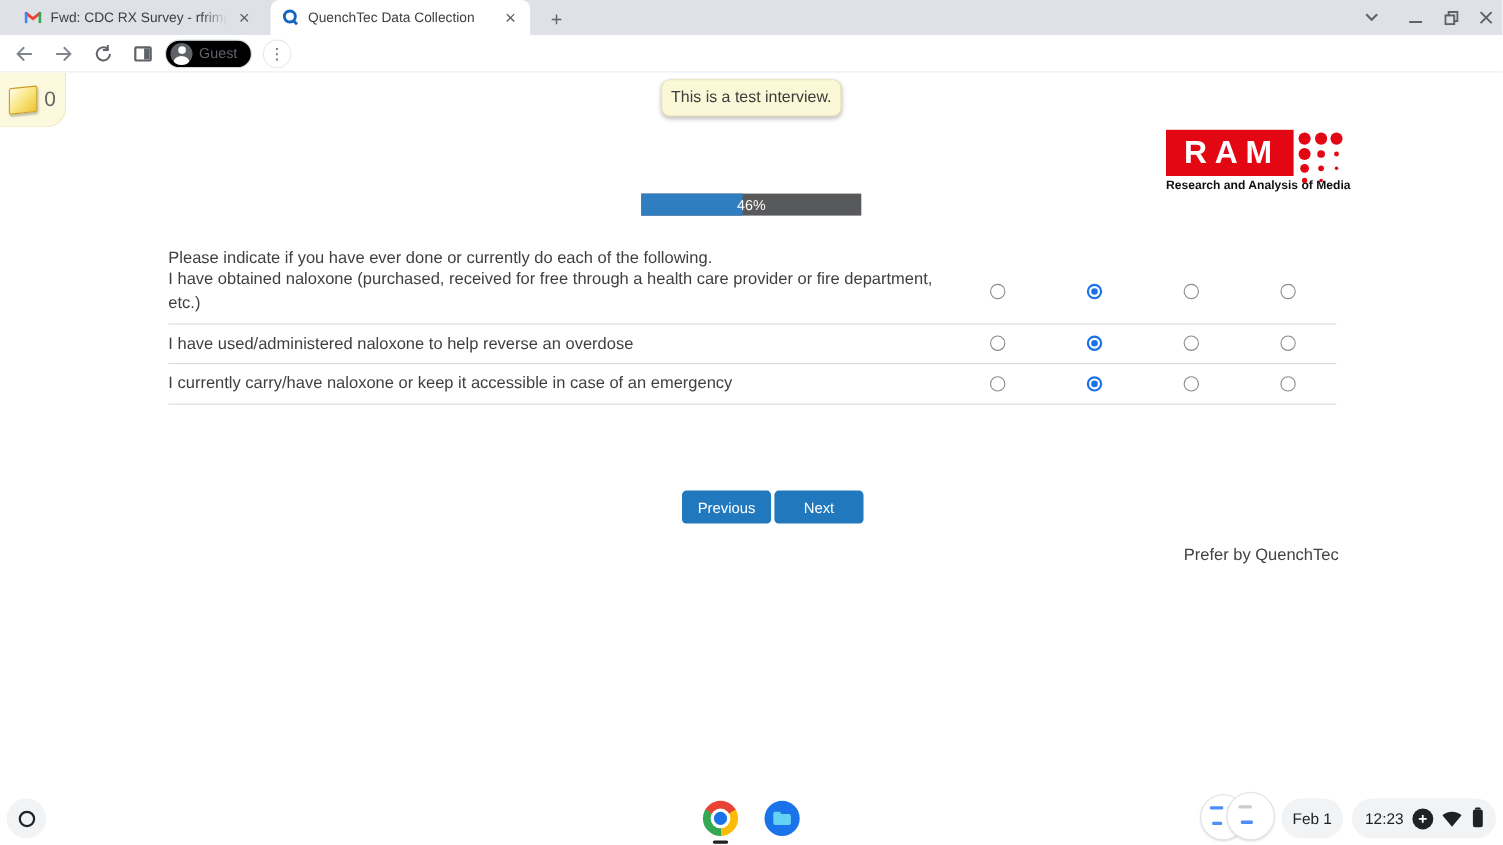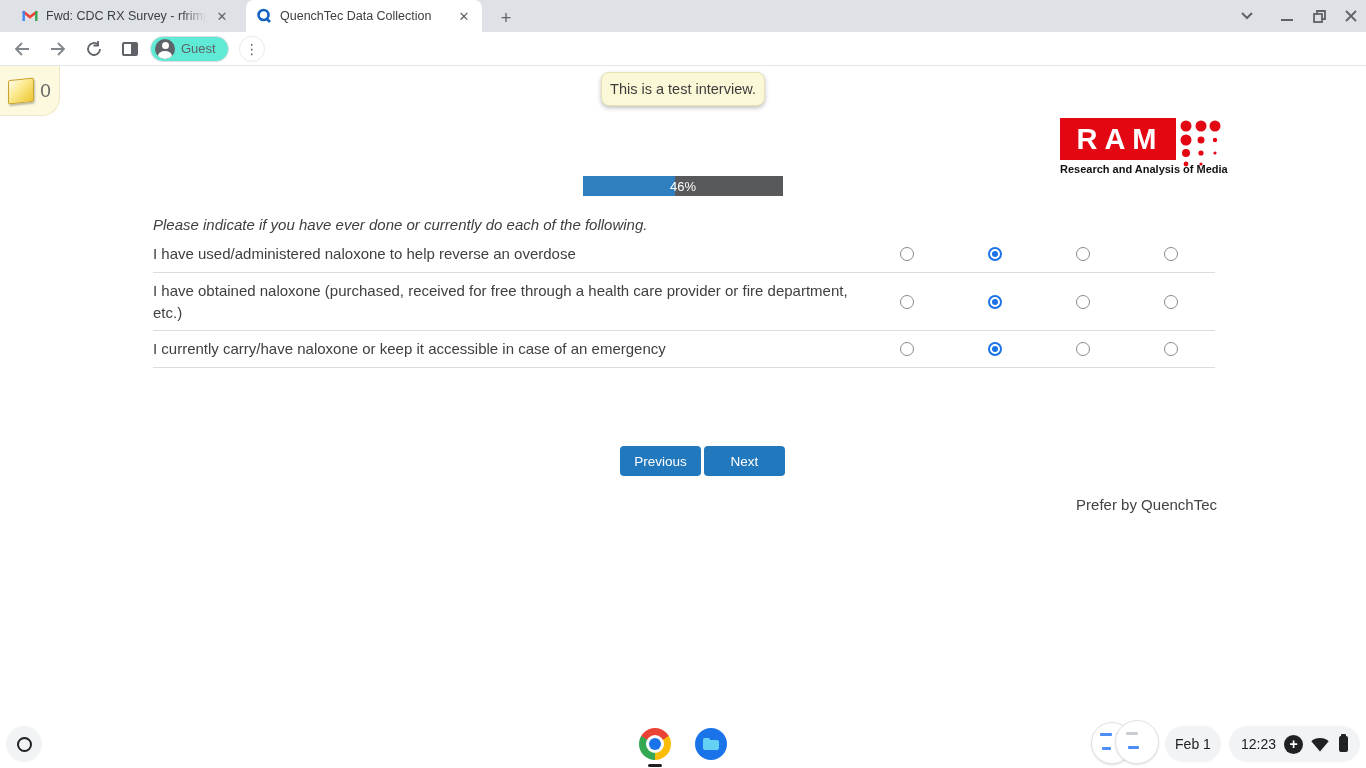--- a/index.html
+++ b/index.html
@@ -23,21 +23,21 @@
   .toolbar { position:absolute; left:0; top:32px; width:1366px; height:34px; background:#ffffff; border-bottom:1px solid #e4e6e8; display:flex; align-items:center; }
   .navbtn { width:28px; height:28px; margin-left:8px; display:flex; align-items:center; justify-content:center; color:#5f6368; }
   .omnibox { margin-left:10px; width:1092px; height:28px; background:#f1f3f4; border-radius:14px; display:flex; align-items:center; padding:0 14px; gap:8px; }
   .lock { width:10px; height:12px; position:relative; flex:0 0 10px; }
   .lock:before { content:""; position:absolute; left:1.5px; top:0; width:7px; height:7px; border:1.5px solid #5f6368; border-bottom:none; border-radius:4px 4px 0 0; }
   .lock:after { content:""; position:absolute; left:0; top:5px; width:10px; height:7px; background:#5f6368; border-radius:1.5px; }
   .urltext { font-size:13.5px; color:#5f6368; white-space:nowrap; overflow:hidden; }
   .urltext b { color:#202124; font-weight:normal; }
   .sidepanel-ico { width:16px; height:14px; border:2px solid #5f6368; border-radius:2px; position:relative; margin-left:14px; }
   .sidepanel-ico:after { content:""; position:absolute; right:0; top:0; width:5px; height:100%; background:#5f6368; }
-  .guest-chip { margin-left:12px; height:26px; border:1px solid #dadce0; border-radius:13px; display:flex; align-items:center; gap:6px; padding:0 12px 0 4px; background:#5eead4; }
+  .guest-chip { margin-left:12px; height:26px; border:1px solid #dadce0; border-radius:13px; display:flex; align-items:center; gap:6px; padding:0 12px 0 4px; background:#000000; }
   .guest-avatar { width:20px; height:20px; border-radius:50%; background:#5f6368; position:relative; overflow:hidden; }
   .guest-avatar:before { content:""; position:absolute; left:6.5px; top:3.5px; width:7px; height:7px; border-radius:50%; background:#fff; }
   .guest-avatar:after { content:""; position:absolute; left:3px; top:12px; width:14px; height:10px; border-radius:50%; background:#fff; }
   .guest-label { font-size:13px; color:#5f6368; }
   .kebab { margin-left:10px; width:26px; height:26px; border:1px solid #e8eaed; border-radius:50%; color:#5f6368; font-size:14px; display:flex; align-items:center; justify-content:center; letter-spacing:0; }
 
   
   .content { position:absolute; left:0; top:66px; width:1366px; height:654px; background:#fff; }
 
   .notes-widget { position:absolute; left:0; top:0; width:60px; height:50px; background:#fcf9df; border:1px solid #eee8c6; border-left:none; border-top:none; border-bottom-right-radius:18px; display:flex; align-items:center; justify-content:center; gap:6px; }
@@ -48,21 +48,21 @@
 
   .ram-logo { position:absolute; left:1060px; top:52px; width:158px; }
   .ram-box { width:116px; height:42px; background:#e30613; color:#fff; display:flex; align-items:center; justify-content:center; font-size:29px; font-weight:bold; letter-spacing:7px; padding-left:4px; }
   .ram-dots { position:absolute; left:118px; top:0; }
   .ram-tagline { margin-top:3px; font-size:11px; font-weight:bold; color:#111; white-space:nowrap; }
 
   .progressbar { position:absolute; left:583px; top:110px; width:200px; height:20px; background:#58595b; }
   .progress-fill { height:100%; background:#2f7ec0; }
   .progress-label { position:absolute; inset:0; display:flex; align-items:center; justify-content:center; color:#fff; font-size:13px; }
 
-  .question { position:absolute; left:153px; top:150px; font-size:15px; color:#3f3f3f;font-style:italic; }
+  .question { position:absolute; left:153px; top:160px; font-size:15px; color:#3f3f3f; }
 
   .matrix { position:absolute; left:153px; top:170px; width:1062px; }
   .matrix-header { display:flex; align-items:center; padding:14px 0 18px 0; }
   .matrix-header .stmt { flex:1; }
   .opt-col { width:88px; text-align:center; font-size:15px; color:#3f3f3f; line-height:1.25; }
   .matrix-row { display:flex; align-items:center; border-bottom:1px solid #dcdcdc; padding:7px 0; }
   .matrix-row .stmt { flex:1; font-size:15px; color:#3f3f3f; line-height:1.45; padding-right:10px; }
   .opt-cell { width:88px; display:flex; align-items:center; justify-content:center; }
   .radio { width:14px; height:14px; border-radius:50%; border:1px solid #8a8a8a; background:#fff; position:relative; cursor:pointer; }
   .radio.checked { border:2px solid #1a73e8; }
@@ -201,36 +201,36 @@
   <div class="progressbar">
     <div class="progress-fill" id="progress-fill" style="width: 46%;"></div>
     <div class="progress-label">46%</div>
   </div>
 
   <div class="question">Please indicate if you have ever done or currently do each of the following.</div>
 
   <div class="matrix">
     <div id="matrix-rows">
         <div class="matrix-row">
-          <div class="stmt">I have used/administered naloxone to help reverse an overdose</div>
+          <div class="stmt">I have obtained naloxone (purchased, received for free through a health care provider or fire department, etc.)</div>
           <div class="opt-cell">
             <span class="radio"></span>
           </div>
           <div class="opt-cell">
             <span class="radio checked"></span>
           </div>
           <div class="opt-cell">
             <span class="radio"></span>
           </div>
           <div class="opt-cell">
             <span class="radio"></span>
           </div>
         </div>
         <div class="matrix-row">
-          <div class="stmt">I have obtained naloxone (purchased, received for free through a health care provider or fire department, etc.)</div>
+          <div class="stmt">I have used/administered naloxone to help reverse an overdose</div>
           <div class="opt-cell">
             <span class="radio"></span>
           </div>
           <div class="opt-cell">
             <span class="radio checked"></span>
           </div>
           <div class="opt-cell">
             <span class="radio"></span>
           </div>
           <div class="opt-cell">

